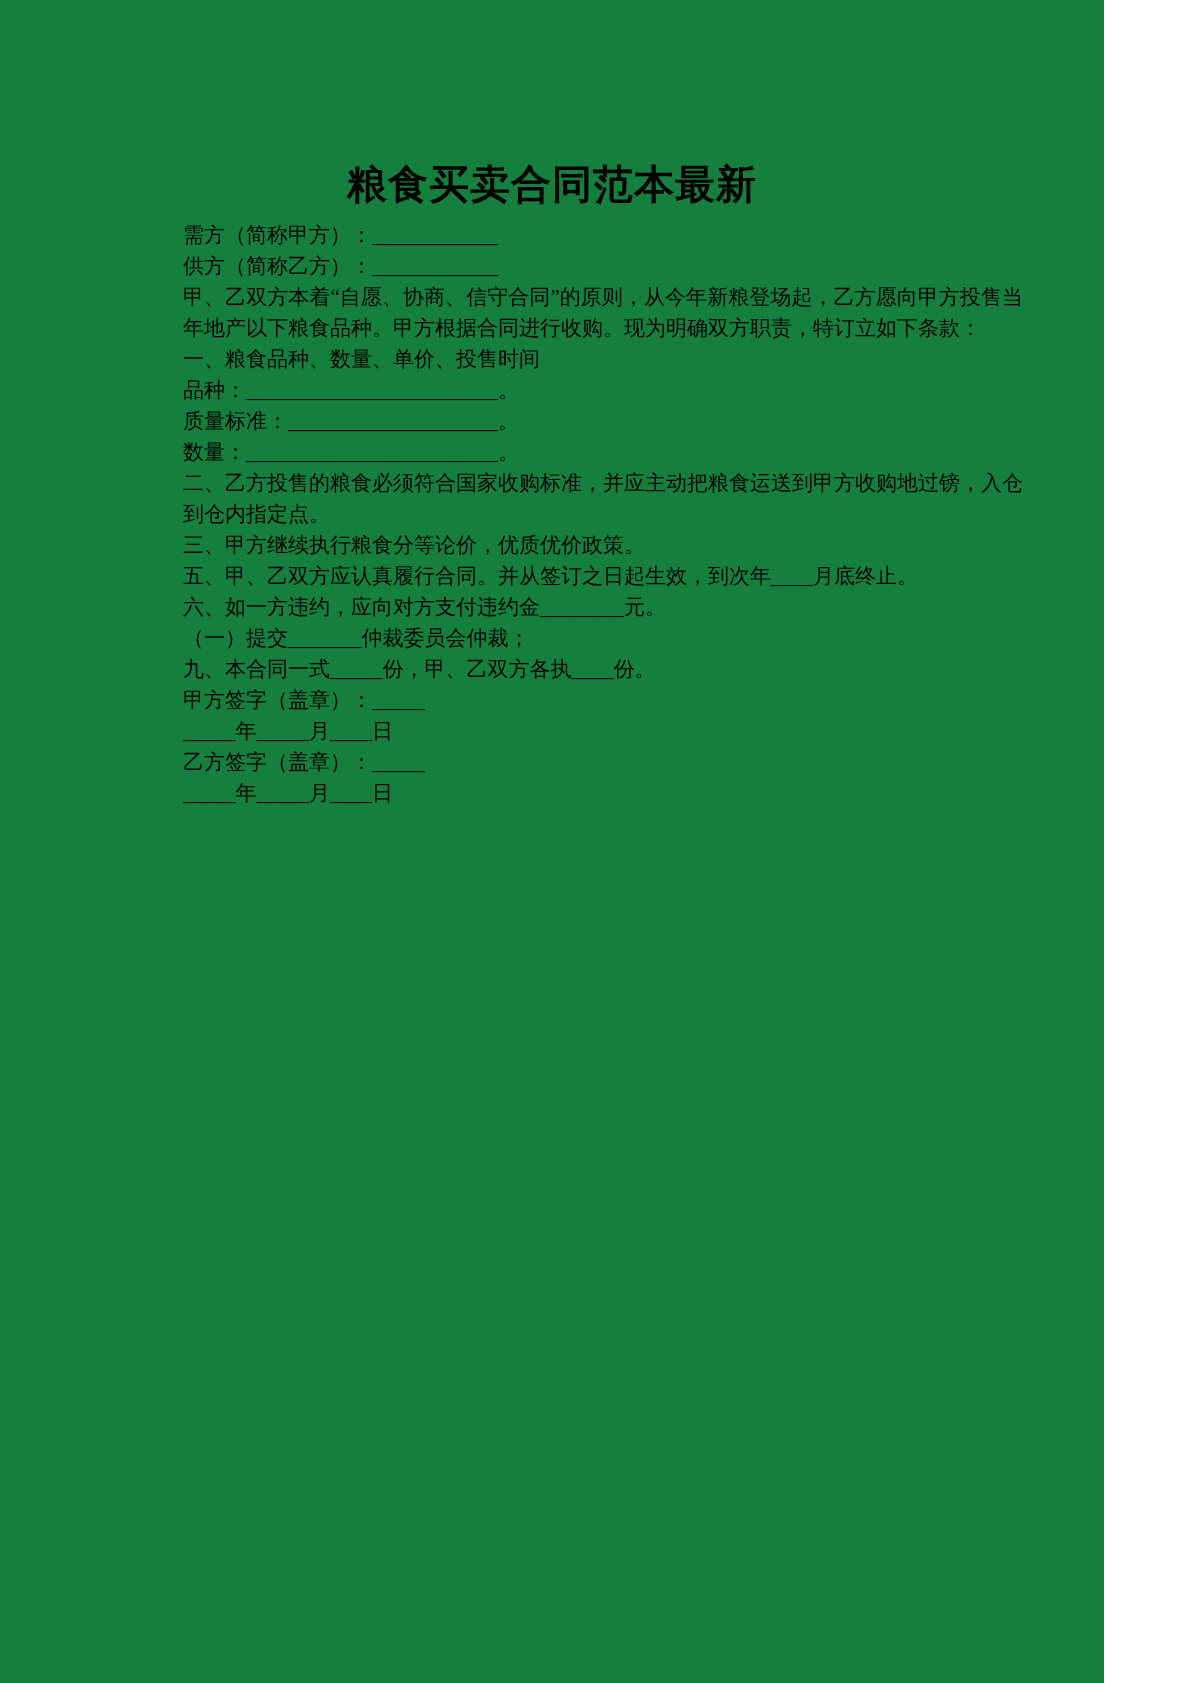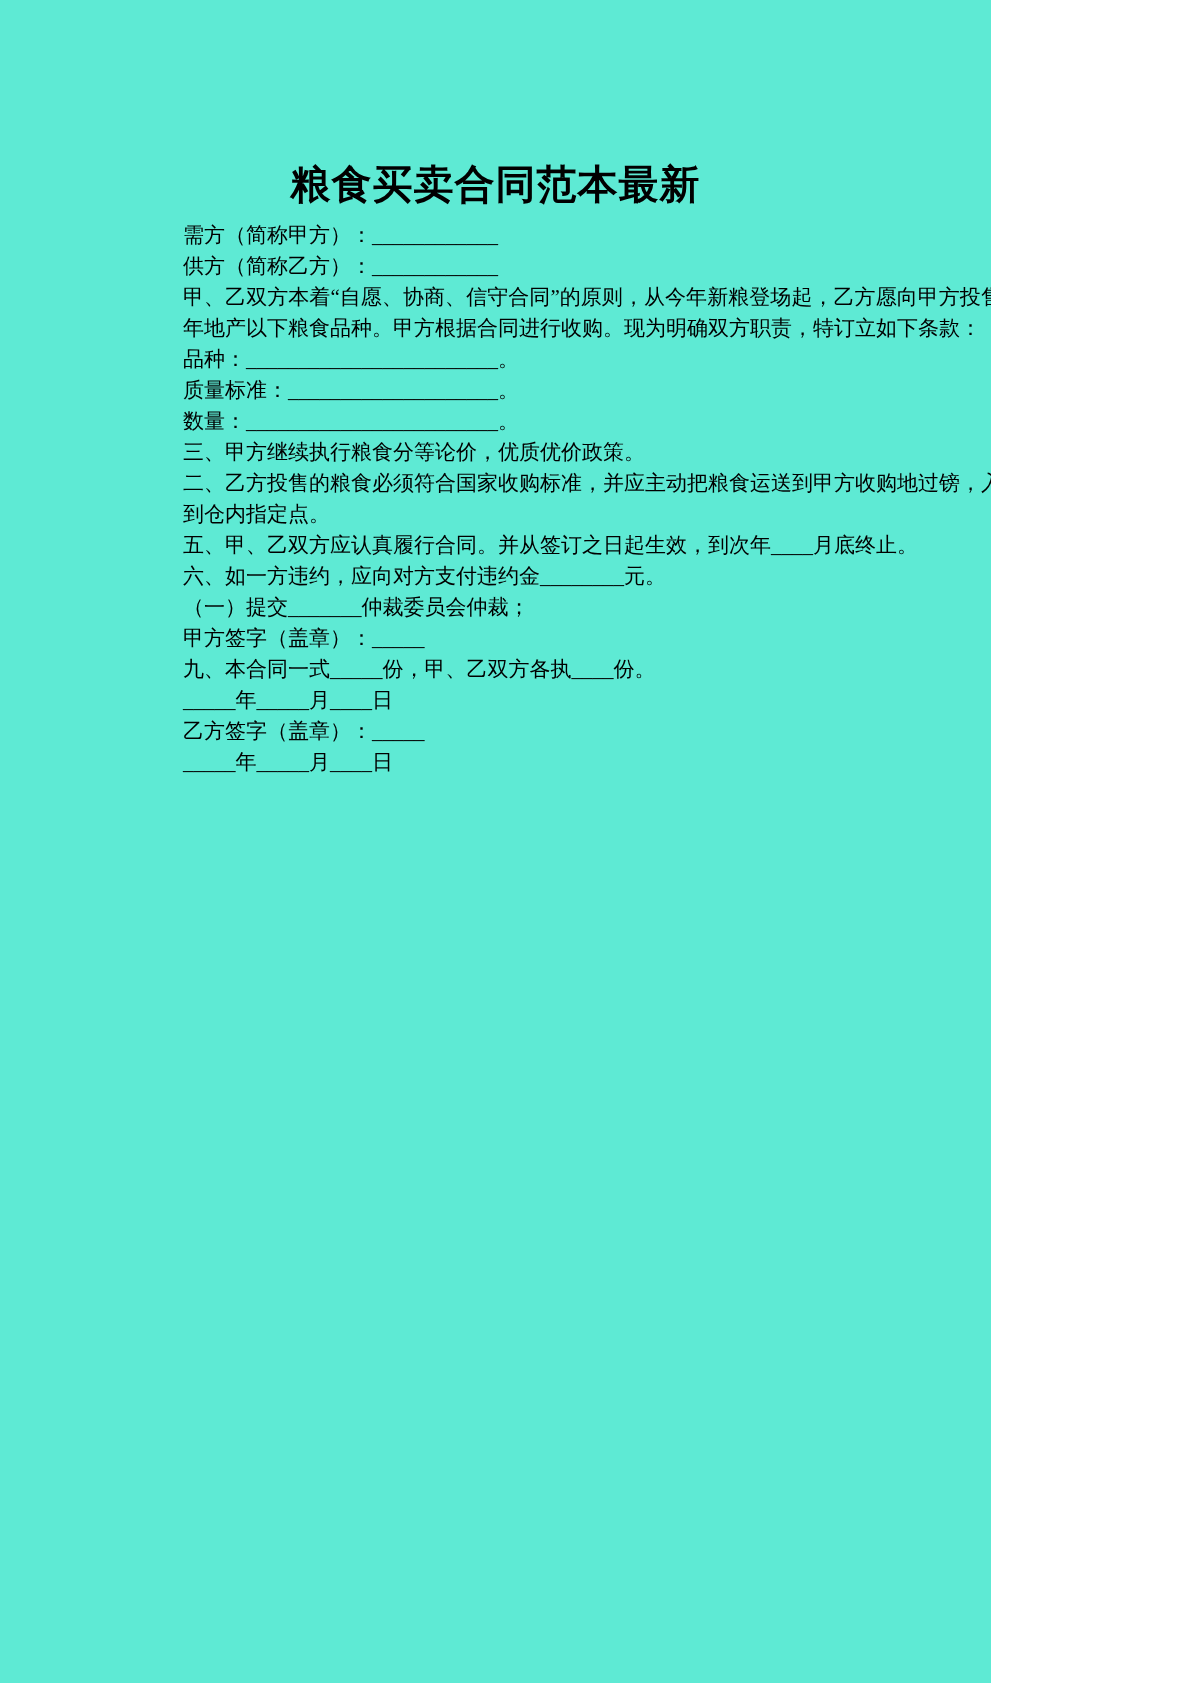--- a/index.html
+++ b/index.html
@@ -2,23 +2,23 @@
 <html><head>
 <meta charset="utf-8">
 <style>
   html, body {
     margin: 0;
     padding: 0;
     background: #ffffff;
   }
   .page {
     position: relative;
-    width: 991px;
+    width: 1104px;
     height: 1683px;
-    background: #5eead4;
+    background: #15803d;
     color: #000000;
     font-family: "Liberation Serif", "DejaVu Serif", serif;
     overflow: hidden;
   }
   .doc-title {
     margin: 0;
     padding-top: 160px;
     height: 50px;
     line-height: 50px;
     text-align: center;
@@ -42,27 +42,28 @@
 </style>
 </head>
 <body>
 
 <div class="page">
   <h1 class="doc-title">粮食买卖合同范本最新</h1>
   <div class="doc-body">
     <p>需方（简称甲方）：____________</p>
     <p>供方（简称乙方）：____________</p>
     <p>甲、乙双方本着“自愿、协商、信守合同”的原则，从今年新粮登场起，乙方愿向甲方投售当年地产以下粮食品种。甲方根据合同进行收购。现为明确双方职责，特订立如下条款：</p>
+    <p>一、粮食品种、数量、单价、投售时间</p>
     <p>品种：________________________。</p>
     <p>质量标准：____________________。</p>
     <p>数量：________________________。</p>
+    <p>二、乙方投售的粮食必须符合国家收购标准，并应主动把粮食运送到甲方收购地过镑，入仓到仓内指定点。</p>
     <p>三、甲方继续执行粮食分等论价，优质优价政策。</p>
-    <p>二、乙方投售的粮食必须符合国家收购标准，并应主动把粮食运送到甲方收购地过镑，入仓到仓内指定点。</p>
     <p>五、甲、乙双方应认真履行合同。并从签订之日起生效，到次年____月底终止。</p>
     <p>六、如一方违约，应向对方支付违约金________元。</p>
     <p>（一）提交_______仲裁委员会仲裁；</p>
+    <p>九、本合同一式_____份，甲、乙双方各执____份。</p>
     <p>甲方签字（盖章）：_____</p>
-    <p>九、本合同一式_____份，甲、乙双方各执____份。</p>
     <p>_____年_____月____日</p>
     <p>乙方签字（盖章）：_____</p>
     <p>_____年_____月____日</p>
   </div>
 </div>
 
 </body></html>

